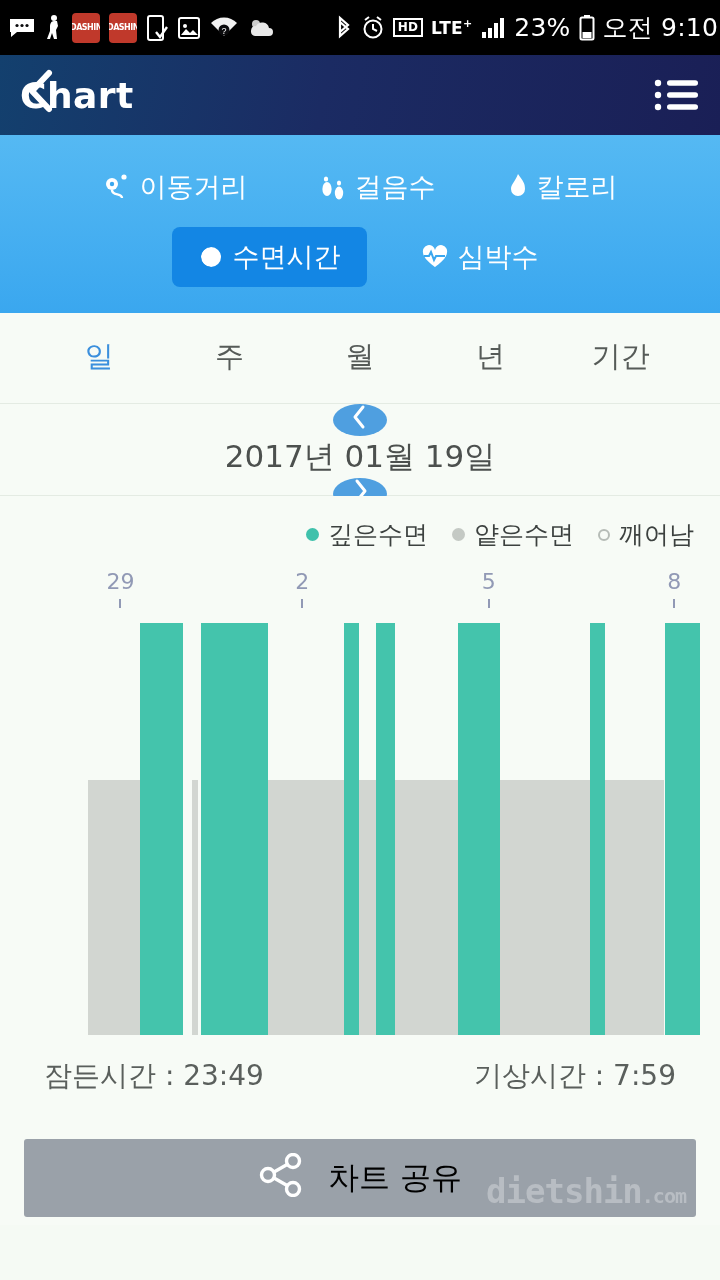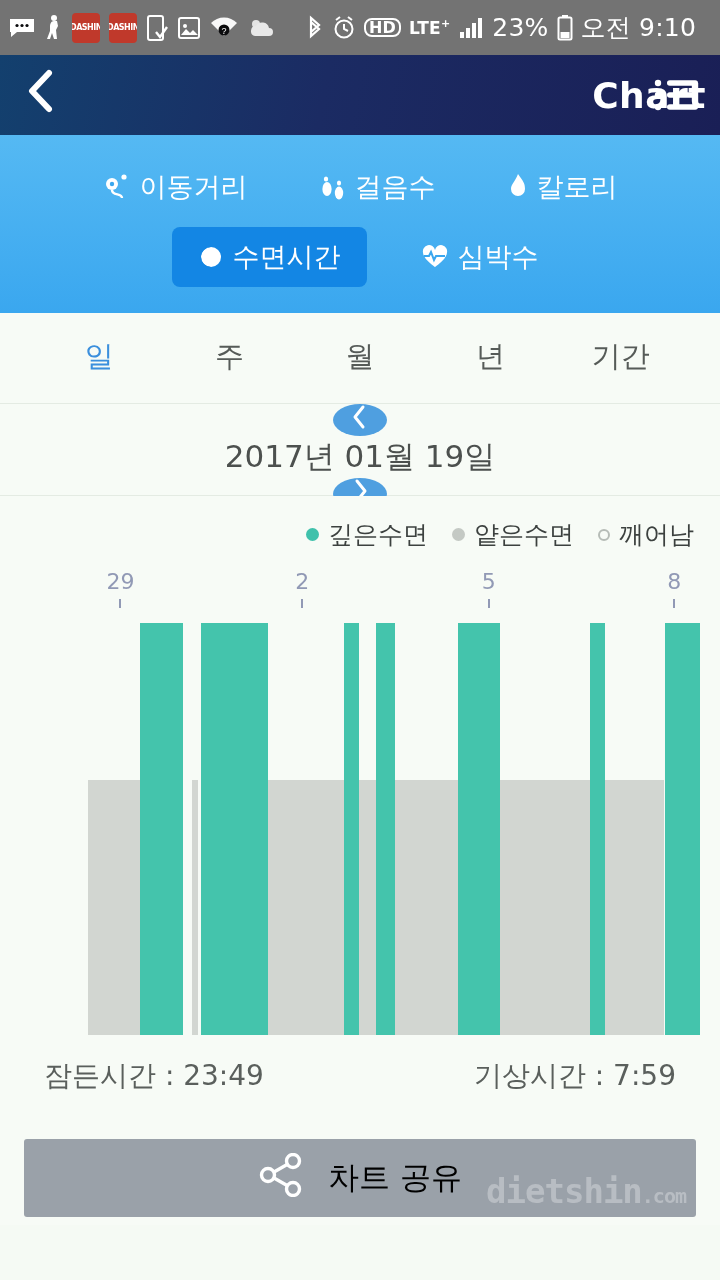--- a/index.html
+++ b/index.html
@@ -5,48 +5,48 @@
   * { margin:0; padding:0; box-sizing:border-box; }
   html,body { width:720px; height:1280px; }
   body {
     font-family: "DejaVu Sans", "Liberation Sans", sans-serif;
     background:#f5faf4;
     overflow:hidden;
   }
 
   
   .statusbar{
-    height:55px; background:#737373; color:#ffffff;
-    display:flex; align-items:center; padding:0 24px 0 8px;
+    height:55px; background:#000000; color:#ffffff;
+    display:flex; align-items:center; padding:0 2px 0 8px;
     font-size:25px; letter-spacing:.2px;justify-content:center;
   }
   .sb-left{ display:flex; align-items:center; gap:9px; flex:1; }
   .sb-right{ display:flex; align-items:center; gap:8px; }
   .sb-ico{ display:inline-flex; align-items:center; justify-content:center; }
   .sb-badge{
     width:28px;height:30px;background:#c0392b;border-radius:4px;color:#fff;
     font-size:9px;font-weight:bold;display:flex;align-items:center;justify-content:center;
     letter-spacing:-0.5px;
   }
-  .sb-hd{border:2px solid #fff;border-radius:8px;font-size:16px;font-weight:bold;padding:0 3px;line-height:15px;}
+  .sb-hd{border:2px solid #fff;border-radius:0;font-size:12px;font-weight:bold;padding:0 3px;line-height:15px;}
   .sb-lte{font-size:17px;font-weight:bold;line-height:1;}
   .sb-time{font-size:25px;}
 
   
   .header{
     height:80px; position:relative;
     background:linear-gradient(100deg,#13406e 0%,#1b2b63 45%,#1a1f56 100%);
     display:flex; align-items:center;
   }
   .hdr-back{
     width:80px;height:80px;display:flex;align-items:center;justify-content:center;
     color:#fff;font-size:40px;font-weight:300;
   }
   .hdr-title{
-    position:absolute;left:0;right:14px;text-align:right;
+    position:absolute;left:0;right:14px;text-align:left;
     color:#ffffff;font-size:36px;font-weight:bold;letter-spacing:.5px;
     pointer-events:none;
     padding-left:20px;
   }
   .hdr-menu{
     margin-left:auto;width:86px;height:80px;display:flex;align-items:center;justify-content:center;
   }
   .hdr-menu svg{display:block;}
 
   

